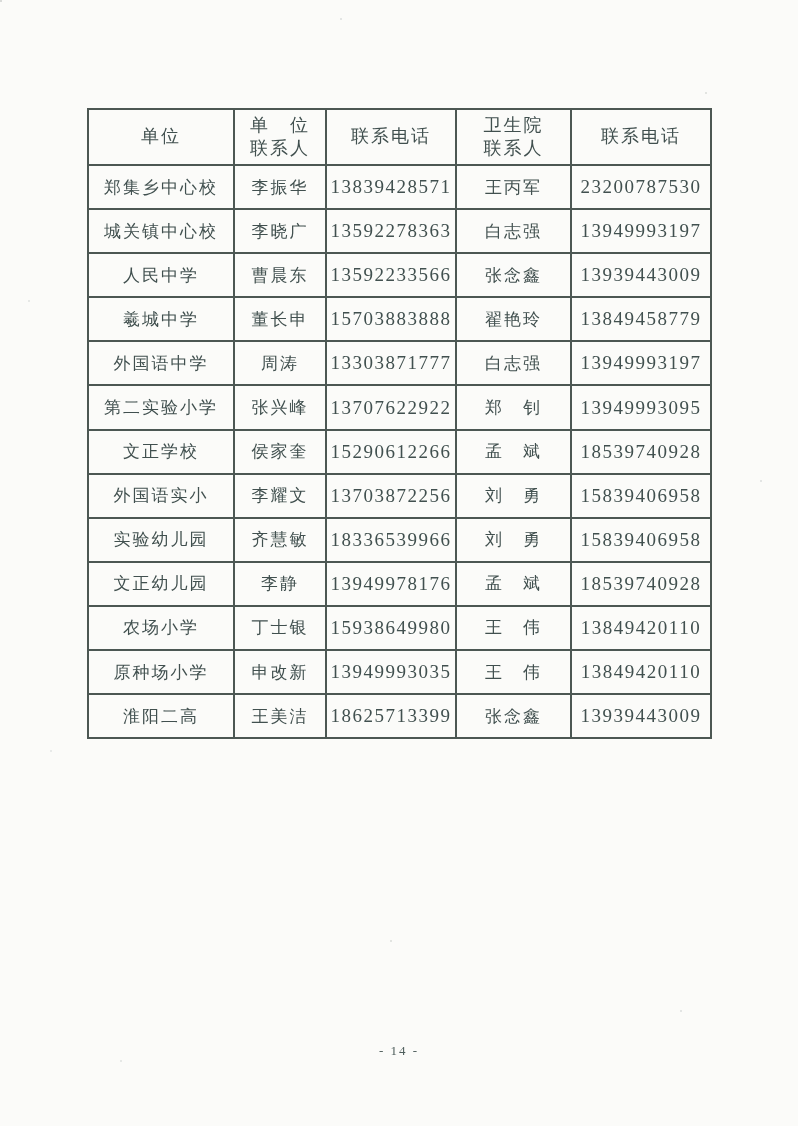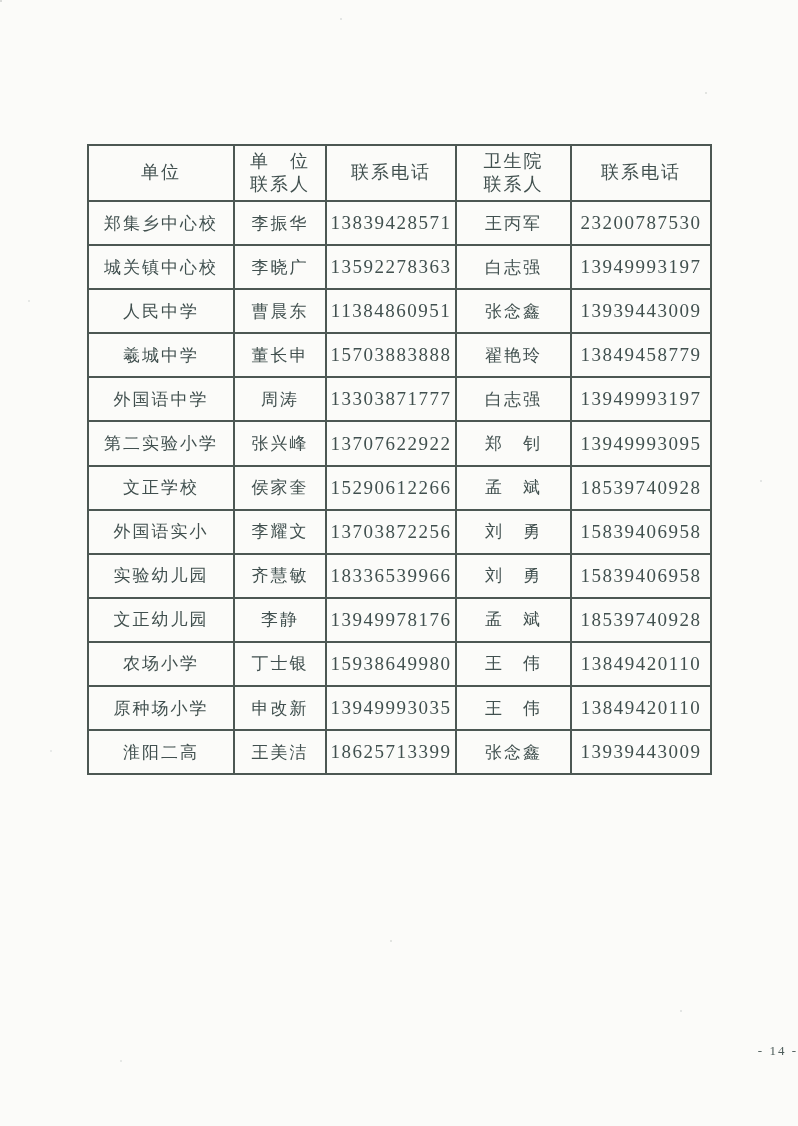--- a/index.html
+++ b/index.html
@@ -32,21 +32,20 @@
                 120px 1060px 0 rgba(130,140,138,.22),
                 680px 1010px 0 rgba(130,140,138,.25);
   }
   table.contact{
     position:absolute;
     left:87px;top:108px;
     width:623px;
     border-collapse:collapse;
     table-layout:fixed;
     color:var(--ink);
-    margin-top:36px;
   }
   table.contact col.c1{width:146px;}
   table.contact col.c2{width:92px;}
   table.contact col.c3{width:130px;}
   table.contact col.c4{width:115px;}
   table.contact col.c5{width:140px;}
   table.contact th,
   table.contact td{
     border:2px solid var(--border);
     text-align:center;
@@ -68,21 +67,21 @@
   }
   table.contact tbody td.phone{
     font-size:19px;
     letter-spacing:1.5px;
     font-family:"Liberation Serif","DejaVu Serif",serif;
   }
   .page-number{
     position:absolute;
     left:0;right:0;
     top:1043px;
-    text-align:right;
+    text-align:center;
     font-size:13px;
     letter-spacing:2px;
     color:#4e5d5b;
   }
 </style>
 </head>
 <body>
 
 <div class="page">
   <i class="speckle"></i>
@@ -127,21 +126,21 @@
         <tr>
           <td>城关镇中心校</td>
           <td>李晓广</td>
           <td class="phone">13592278363</td>
           <td>白志强</td>
           <td class="phone">13949993197</td>
         </tr>
         <tr>
           <td>人民中学</td>
           <td>曹晨东</td>
-          <td class="phone">11384860951</td>
+          <td class="phone">13592233566</td>
           <td>张念鑫</td>
           <td class="phone">13939443009</td>
         </tr>
         <tr>
           <td>羲城中学</td>
           <td>董长申</td>
           <td class="phone">15703883888</td>
           <td>翟艳玲</td>
           <td class="phone">13849458779</td>
         </tr>

